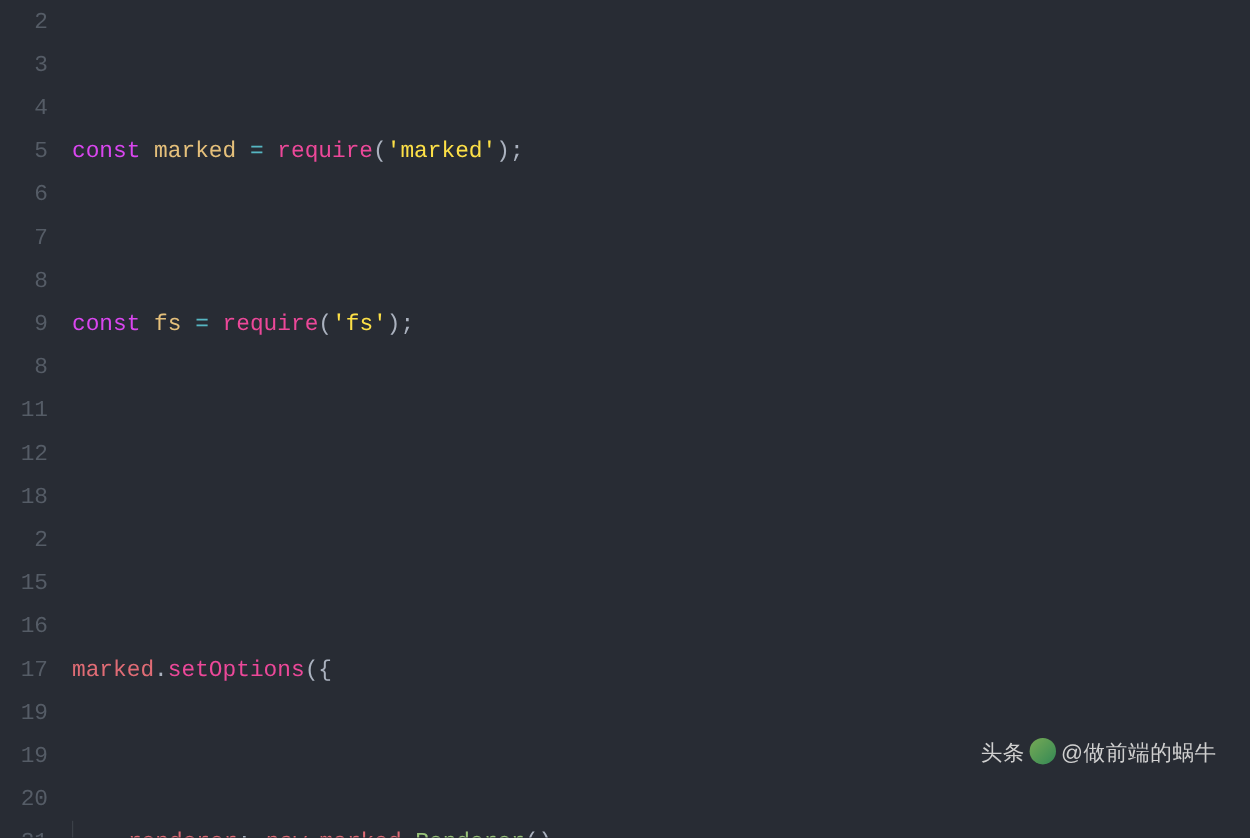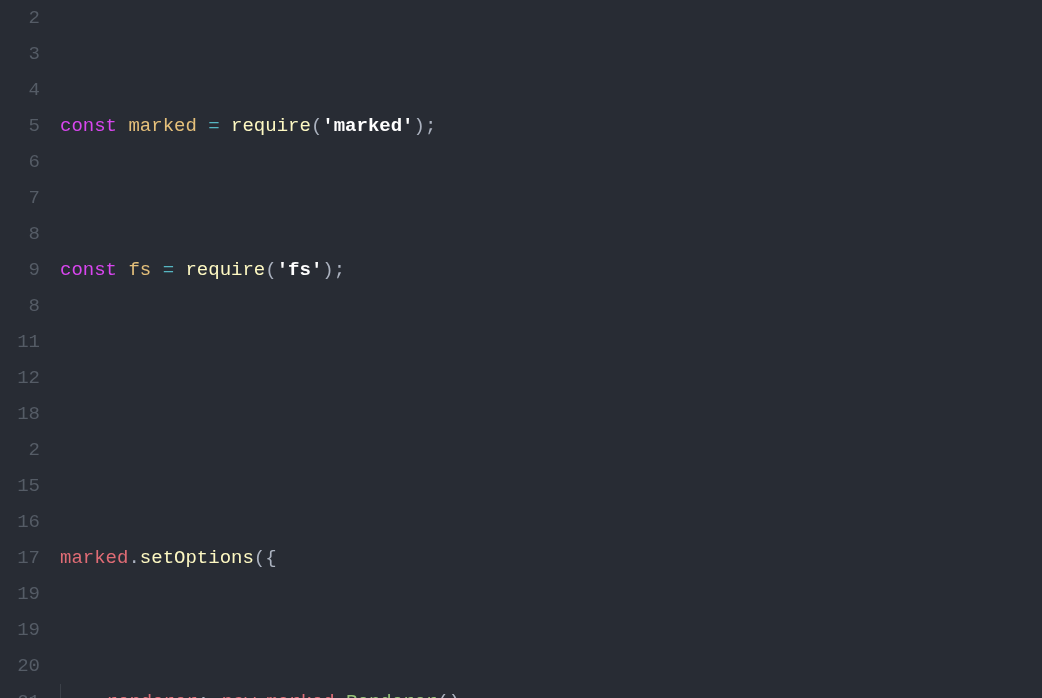--- a/index.html
+++ b/index.html
@@ -35,22 +35,22 @@
   .indent-guide {
     border-left: 1px solid #3b4048;
     display: inline-block;
     height: 36px;
     vertical-align: top;
   }
   
   .tk-kw    { color: #d946ef; }   
   .tk-def   { color: #e5c07b; }                        
   .tk-op    { color: #56b6c2; }                        
-  .tk-fn    { color: #fef9c3; }                        
-  .tk-str   { color: #ffffff; font-weight: bold; }                        
+  .tk-fn    { color: #ec4899; }                        
+  .tk-str   { color: #fde047; }                        
   .tk-punc  { color: #abb2bf; }                        
   .tk-var   { color: #e06c75; }                        
   .tk-prop  { color: #e06c75; }                        
   .tk-type  { color: #98c379; border-bottom: 1px solid #98c379; }  
   .tk-new   { color: #e06c75; font-style: italic; }                        
   .watermark {
     position: absolute;
     bottom: 17px;
     right: 28px;
     color: #cfcfcf;
@@ -129,14 +129,17 @@
     
     
     
     
     
     
     
     
     
 
+    <div class="watermark">
+      <span>头条</span><span class="avatar"></span><span>@做前端的蜗牛</span>
+    </div>
   </div>
 </div>
 
 </body></html>

